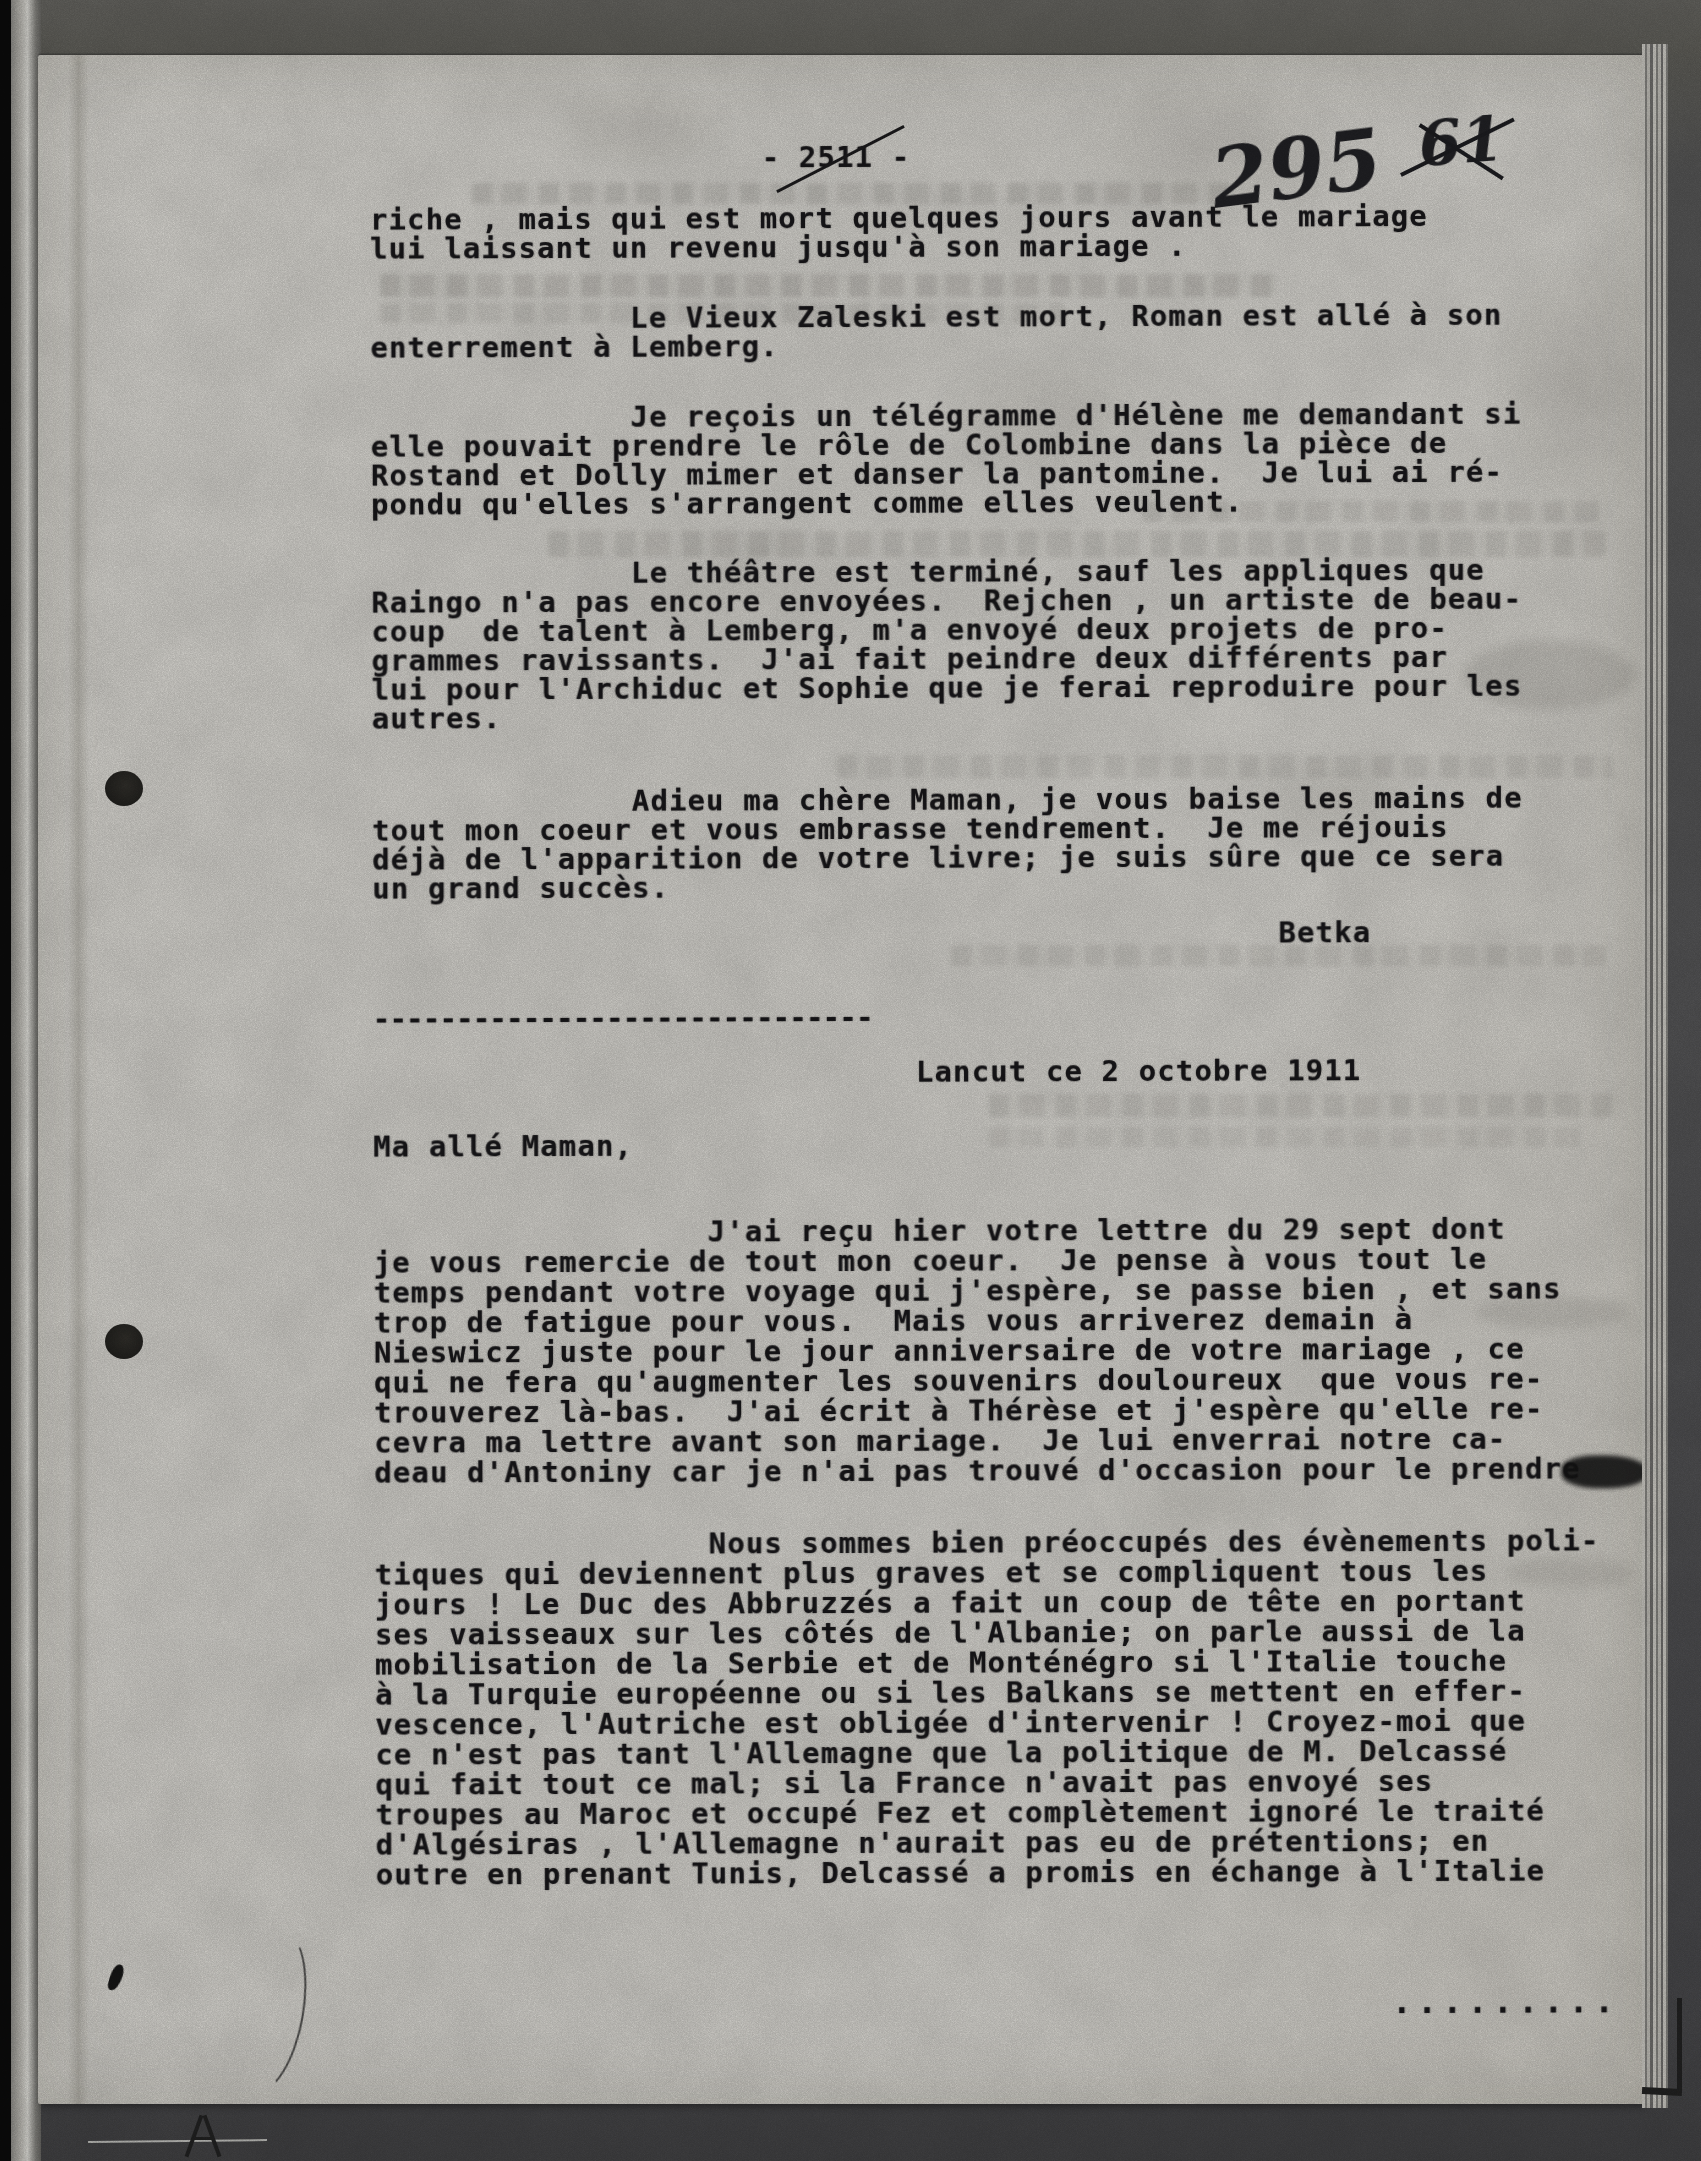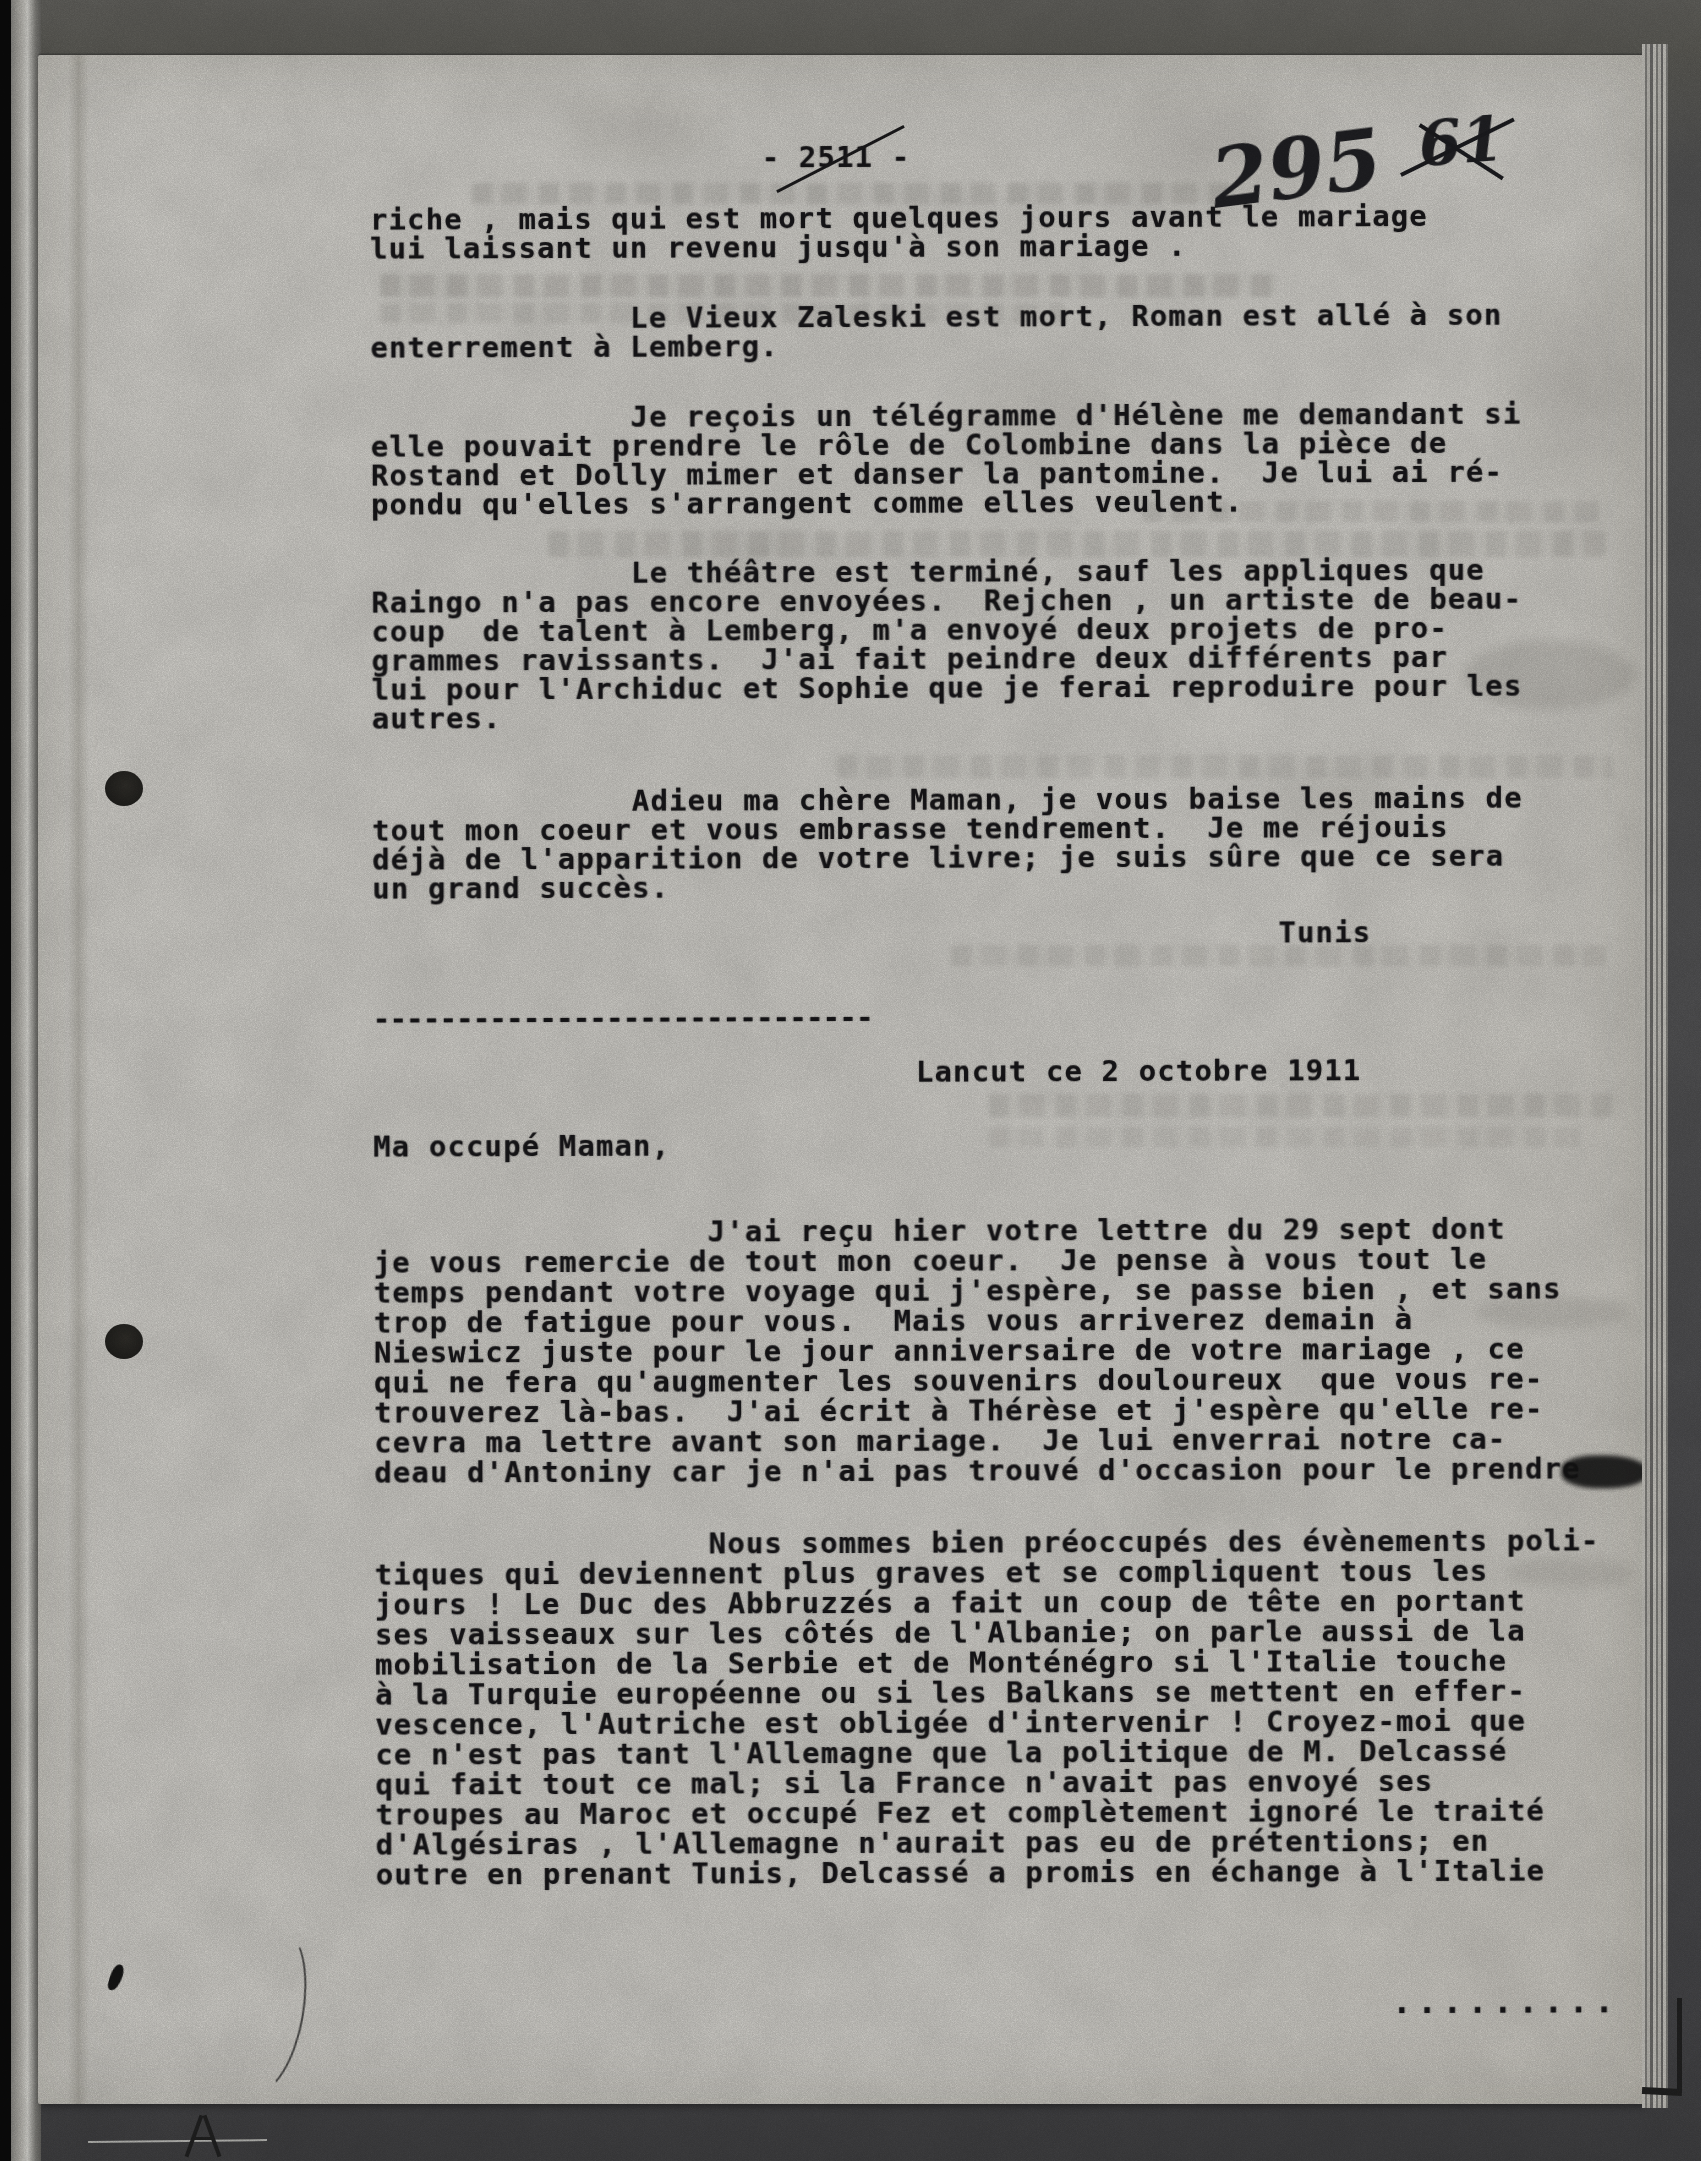--- a/index.html
+++ b/index.html
@@ -99,26 +99,26 @@
       <div class="typed lh38" style="left:335px;top:503px">              Le théâtre est terminé, sauf les appliques que
 Raingo n'a pas encore envoyées.  Rejchen , un artiste de beau-
 coup  de talent à Lemberg, m'a envoyé deux projets de pro-
 grammes ravissants.  J'ai fait peindre deux différents par
 lui pour l'Archiduc et Sophie que je ferai reproduire pour les
 autres.</div>
       <div class="typed lh38" style="left:335px;top:731px">              Adieu ma chère Maman, je vous baise les mains de
 tout mon coeur et vous embrasse tendrement.  Je me réjouis
 déjà de l'apparition de votre livre; je suis sûre que ce sera
 un grand succès.</div>
-      <div class="typed lh38" style="left:1241px;top:865px">Tunis</div>
+      <div class="typed lh38" style="left:1241px;top:865px">Betka</div>
 
       <div class="typed lh38" style="left:335px;top:948px;letter-spacing:-0.8px">------------------------------</div>
 
       <div class="typed lh40" style="left:878px;top:1002px">Lancut ce 2 octobre 1911</div>
-      <div class="typed lh40" style="left:335px;top:1075px">Ma occupé Maman,</div>
+      <div class="typed lh40" style="left:335px;top:1075px">Ma allé Maman,</div>
       <div class="typed lh40" style="left:335px;top:1161px">                  J'ai reçu hier votre lettre du 29 sept dont
 je vous remercie de tout mon coeur.  Je pense à vous tout le
 temps pendant votre voyage qui j'espère, se passe bien , et sans
 trop de fatigue pour vous.  Mais vous arriverez demain à
 Nieswicz juste pour le jour anniversaire de votre mariage , ce
 qui ne fera qu'augmenter les souvenirs douloureux  que vous re-
 trouverez là-bas.  J'ai écrit à Thérèse et j'espère qu'elle re-
 cevra ma lettre avant son mariage.  Je lui enverrai notre ca-
 deau d'Antoniny car je n'ai pas trouvé d'occasion pour le prendre</div>
       <div class="typed lh40" style="left:335px;top:1473px">                  Nous sommes bien préoccupés des évènements poli-

